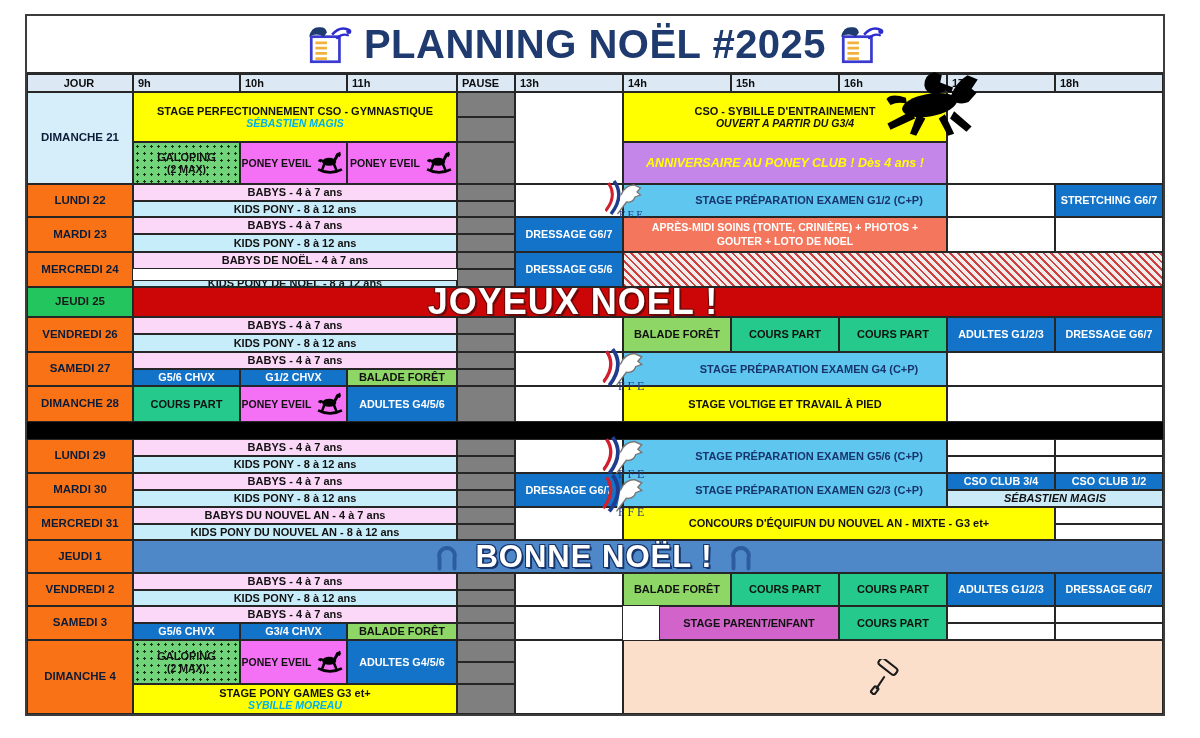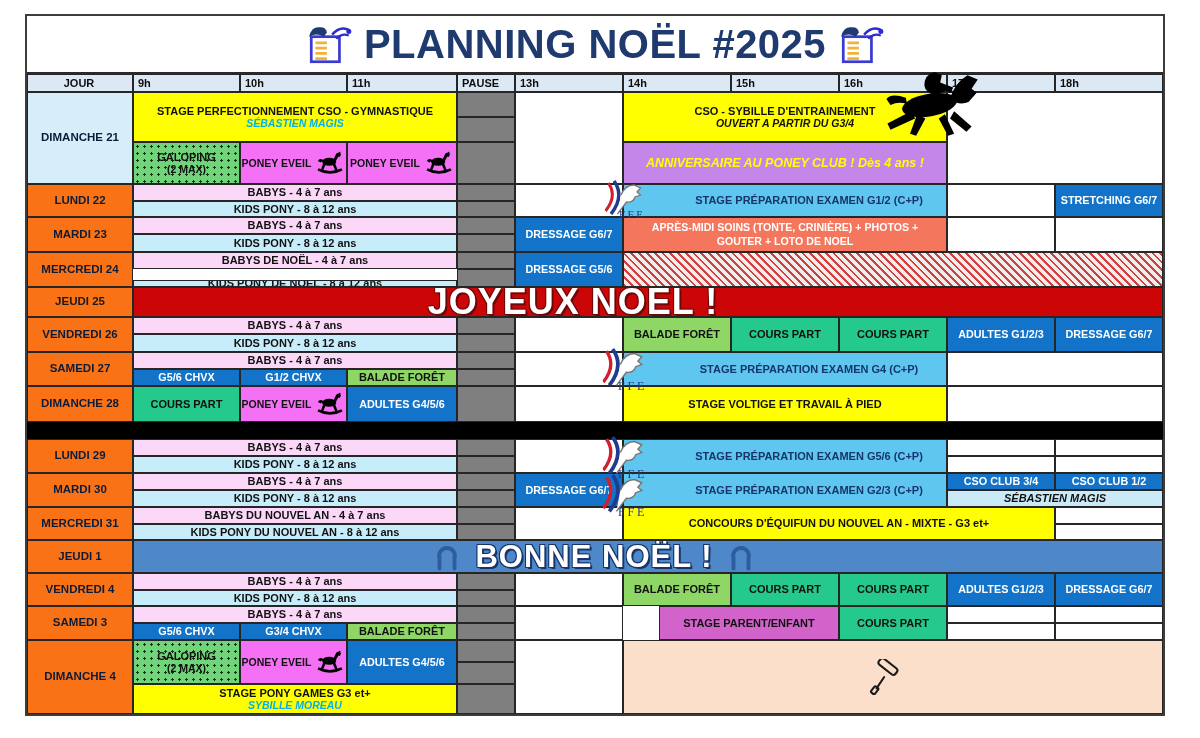--- a/index.html
+++ b/index.html
@@ -23,21 +23,21 @@
   .c.col{flex-direction:column;}
   .sub{font-size:10.5px;}
   .sub-cyan{color:#00b0f0;font-style:italic;}
   .sub-italic{font-style:italic;}
 
   .hdr{background:#dce9f5;justify-content:flex-start;padding-left:4px;font-size:11px;color:#0d0d0d;}
   .hdr-day{justify-content:center;padding-left:0;}
 
   .k-day{background:#f97316;color:#0c1c38;font-size:11.5px;}
   .k-daylight{background:#d5eef9;color:#0c1c38;font-size:11.5px;}
-  .k-dayred{background:#f97316;color:#1a1a1a;font-size:11.5px;}
+  .k-dayred{background:#22c55e;color:#1a1a1a;font-size:11.5px;}
   .k-yellow{background:#ffff00;}
   .k-pink{background:#f470f4;gap:4px;font-size:10.5px;}
   .k-palepink{background:#fbd7f8;}
   .k-palecyan{background:#c8edfa;}
   .k-greendot{background-color:#72d47a;background-image:radial-gradient(#143314 1.1px,transparent 1.3px);background-size:7px 7px;font-size:11px;}
   .k-blue{background:#1273c8;color:#fff;font-size:10.8px;}
   .k-stage{background:#5fc6f0;color:#17356b;padding-left:50px;}
   .k-salmon{background:#f4765c;color:#fff;font-size:10.6px;padding:0 16px;}
   .k-salmon .lbl{white-space:normal;line-height:1.25;}
   .k-purple{background:#c487e9;color:#ffff00;font-style:italic;font-size:12.5px;}
@@ -375,21 +375,21 @@
         <div class="c k-bluerow" style="grid-area: 23 / 2 / span 1 / span 10;">
           <svg class="ic ic-shoe" viewBox="0 0 24 26">
             <use href="#sym-horseshoe"></use>
           </svg>
           <span class="lbl">BONNE NOËL !</span>
           <svg class="ic ic-shoe" viewBox="0 0 24 26">
             <use href="#sym-horseshoe"></use>
           </svg>
         </div>
         <div class="c k-day" style="grid-area: 24 / 1 / span 2 / span 1;">
-          <span class="lbl">VENDREDI 4</span>
+          <span class="lbl">VENDREDI 2</span>
         </div>
         <div class="c k-palepink" style="grid-area: 24 / 2 / span 1 / span 3;">
           <span class="lbl">BABYS - 4 à 7 ans</span>
         </div>
         <div class="c k-palecyan" style="grid-area: 25 / 2 / span 1 / span 3;">
           <span class="lbl">KIDS PONY - 8 à 12 ans</span>
         </div>
         <div class="c k-white" style="grid-area: 24 / 6 / span 2 / span 1;"></div>
         <div class="c k-lgreen" style="grid-area: 24 / 7 / span 2 / span 1;">
           <span class="lbl">BALADE FORÊT</span>

